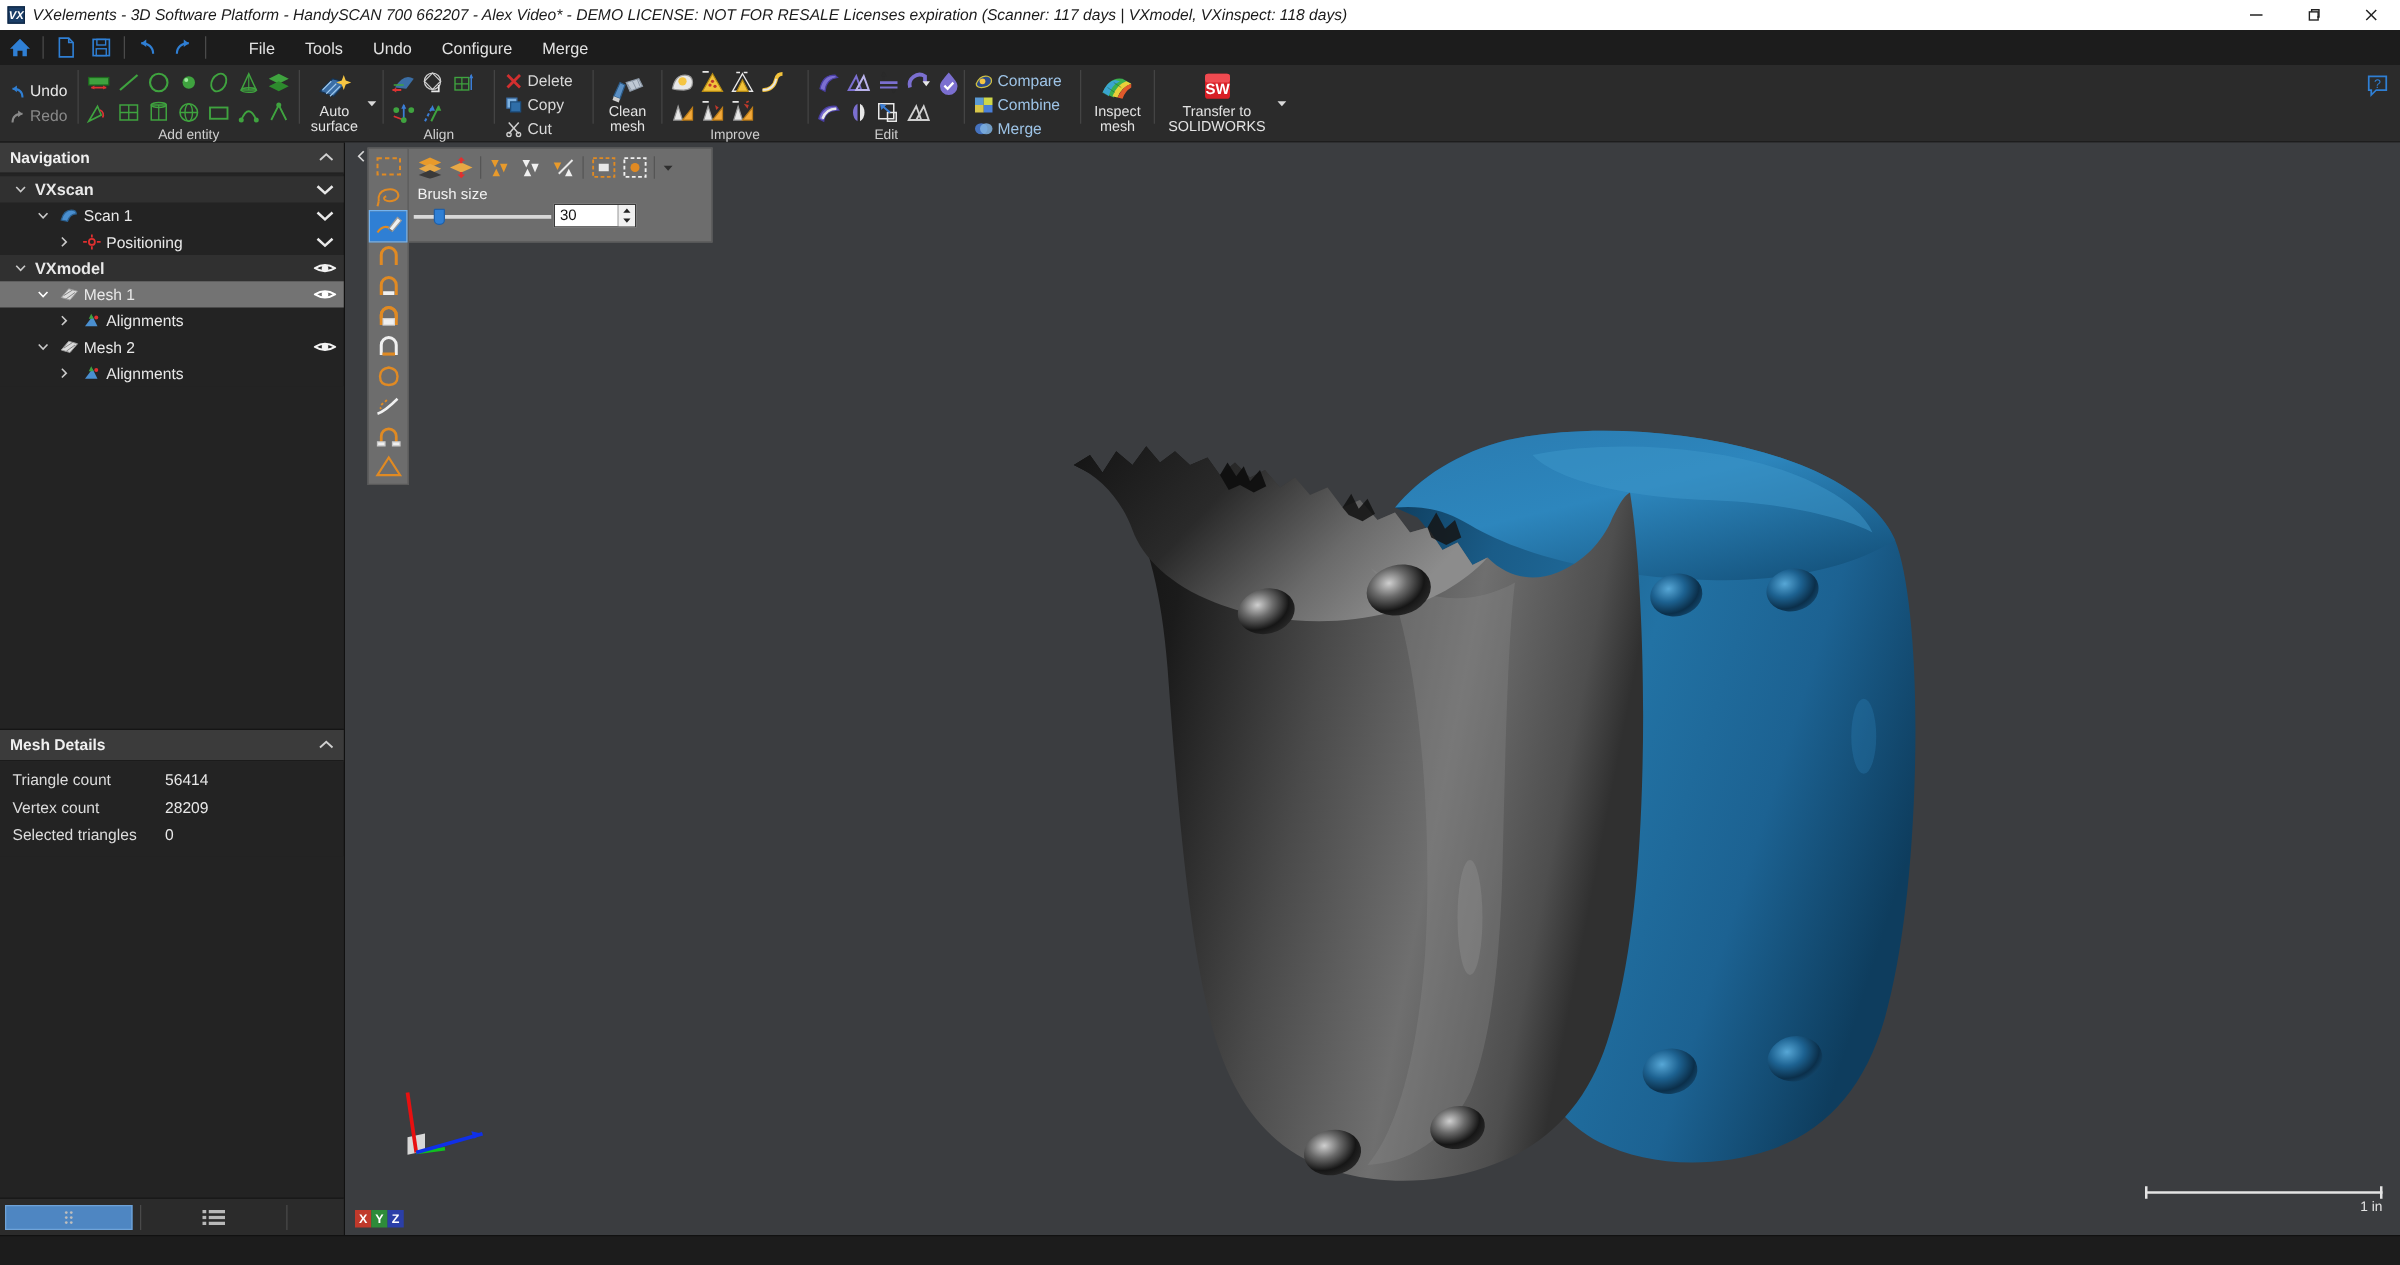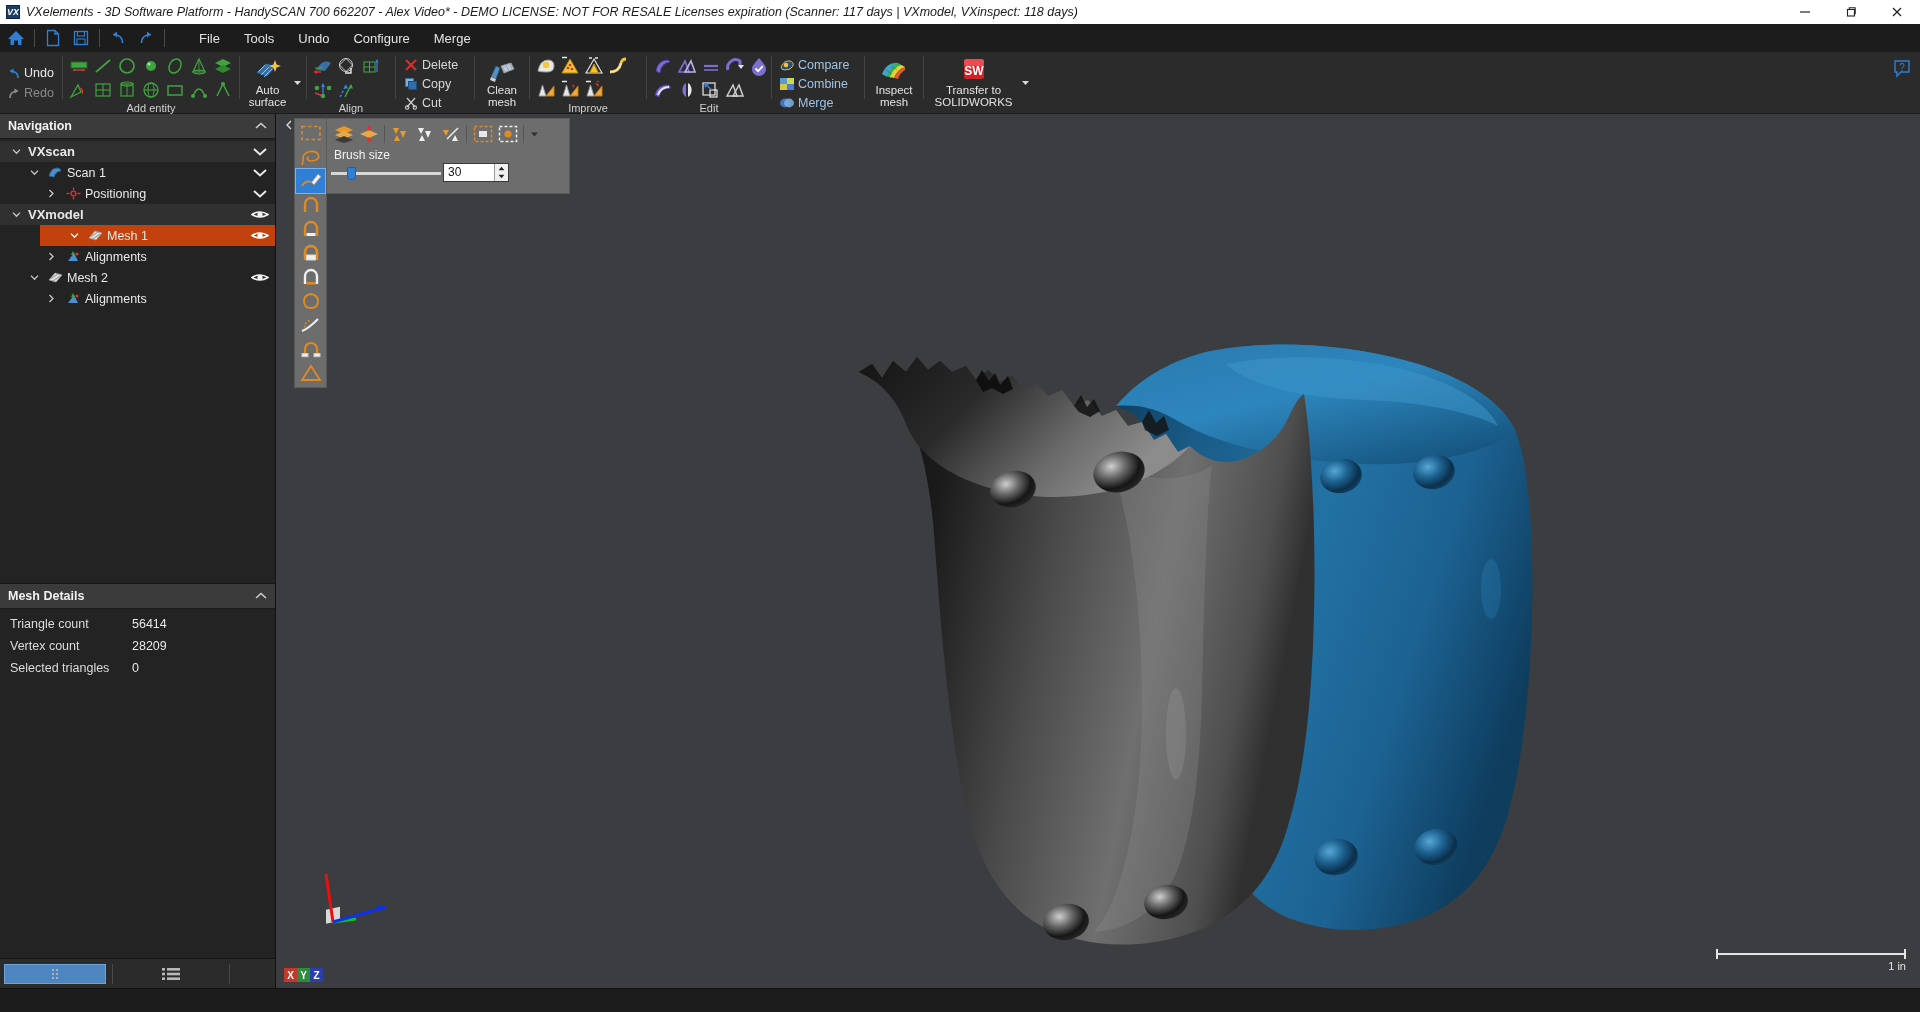--- a/index.html
+++ b/index.html
@@ -83,21 +83,21 @@
               border-right:1px solid #111; }
   .panelhdr{
     height:25px; background:#3b3b3b; display:flex; align-items:center;
     padding:0 8px; font-size:12.5px; font-weight:bold; color:#f0f0f0;
     border-bottom:1px solid #1b1b1b;
   }
   .panelhdr .chev{ margin-left:auto; font-size:11px; color:#d0d0d0; }
 
   .tree{ padding-top:2px; }
   .trow{ display:flex; align-items:center; height:21px; padding-right:6px; font-size:12.5px; position:relative;}
-  .trow.sel{ background:#c2410c;margin-left:40px; }
+  .trow.sel{ background:#737373; }
   .trow.group{ background:#303030; font-weight:bold; font-size:13px; }
   .trow .exp{ width:16px;text-align:center;font-size:9px;color:#c9c9c9; }
   .trow .ticon{ width:18px;height:16px;display:flex;align-items:center;justify-content:center;margin-right:3px;}
   .trow .eye{ margin-left:auto; width:18px; display:flex;align-items:center;justify-content:center;}
   .ind1{ padding-left:12px; } .ind2{ padding-left:30px; } .ind3{ padding-left:48px; }
 
   .treefill{ flex:1; background:#232323; }
 
   .details{ border-top:1px solid #151515; }
   .drow{ display:flex; height:22px; align-items:center; font-size:12.5px; padding-left:10px; }

